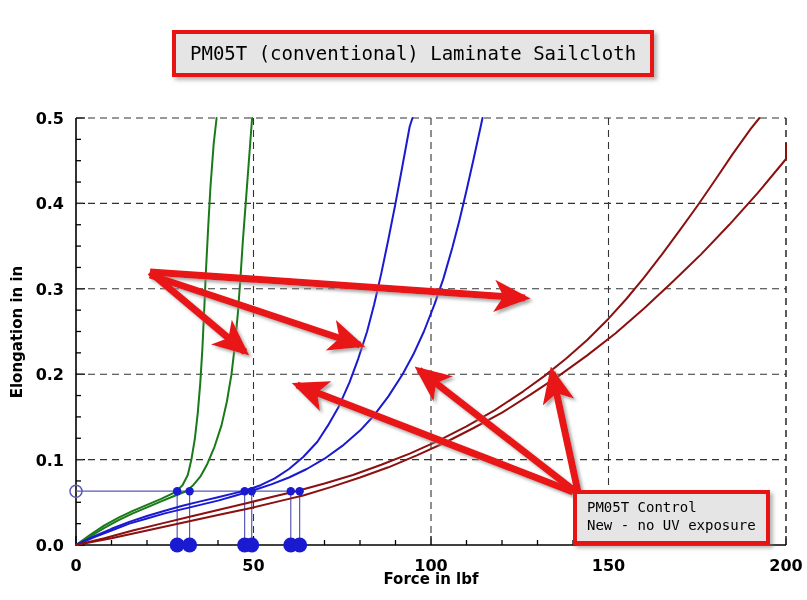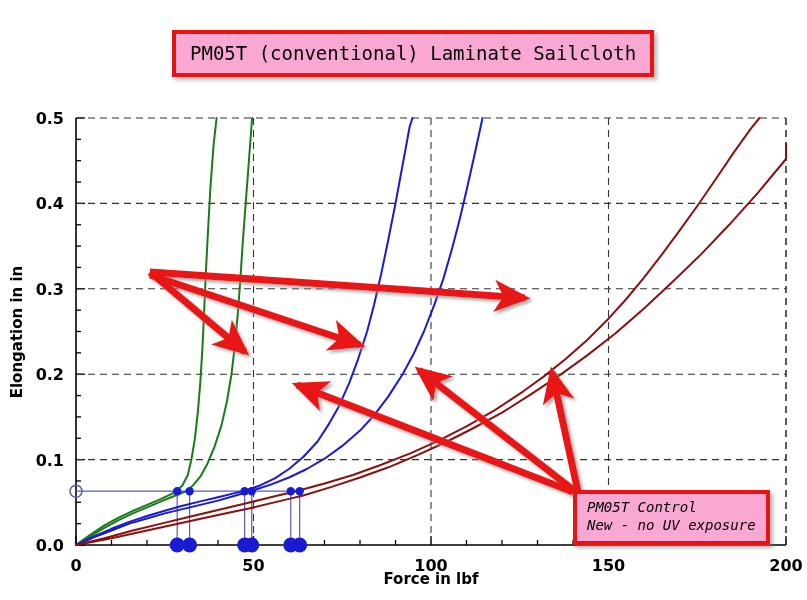--- a/index.html
+++ b/index.html
@@ -7,27 +7,27 @@
        font-family:"DejaVu Sans Mono","Liberation Mono",monospace;}
   #root{position:relative;width:807px;height:600px;background:#fff;}
 
   svg#chart{position:absolute;left:0;top:0;width:807px;height:600px;}
 
   .axis-title{font-family:"DejaVu Sans","Liberation Sans",sans-serif;
               font-weight:bold;font-size:15px;fill:#000;}
   .tick-label{font-family:"DejaVu Sans","Liberation Sans",sans-serif;
               font-weight:bold;font-size:16px;fill:#000;}
 
-  .callout{position:absolute;background:#f9a8d4;border:4px solid #e81313;
+  .callout{position:absolute;background:#e5e5e5;border:4px solid #e81313;
            box-shadow:3px 3px 4px rgba(120,120,120,.55);
            font-family:"DejaVu Sans Mono","Liberation Mono",monospace;
            white-space:pre;line-height:1.28;color:#000;}
   #title-box{left:172px;top:30px;padding:7px 14px 8px 14px;font-size:19px;}
   #callout-uv{left:8px;top:222px;padding:5px 10px 6px 10px;font-size:14px;}
-  #callout-control{left:573px;top:490px;padding:5px 10px 6px 10px;font-size:14px;font-style:italic;}
+  #callout-control{left:573px;top:490px;padding:5px 10px 6px 10px;font-size:14px;}
 </style>
 </head>
 <body>
 
 <div id="root">
 
   <svg id="chart" viewBox="0 0 807 600">
     <defs>
       <marker id="arrowhead" markerWidth="5.2" markerHeight="4.6" refX="4.4" refY="2.3" orient="auto" markerUnits="strokeWidth">
         <path d="M0,0 L5.2,2.3 L0,4.6 L1.3,2.3 Z" fill="#e81313"></path>

